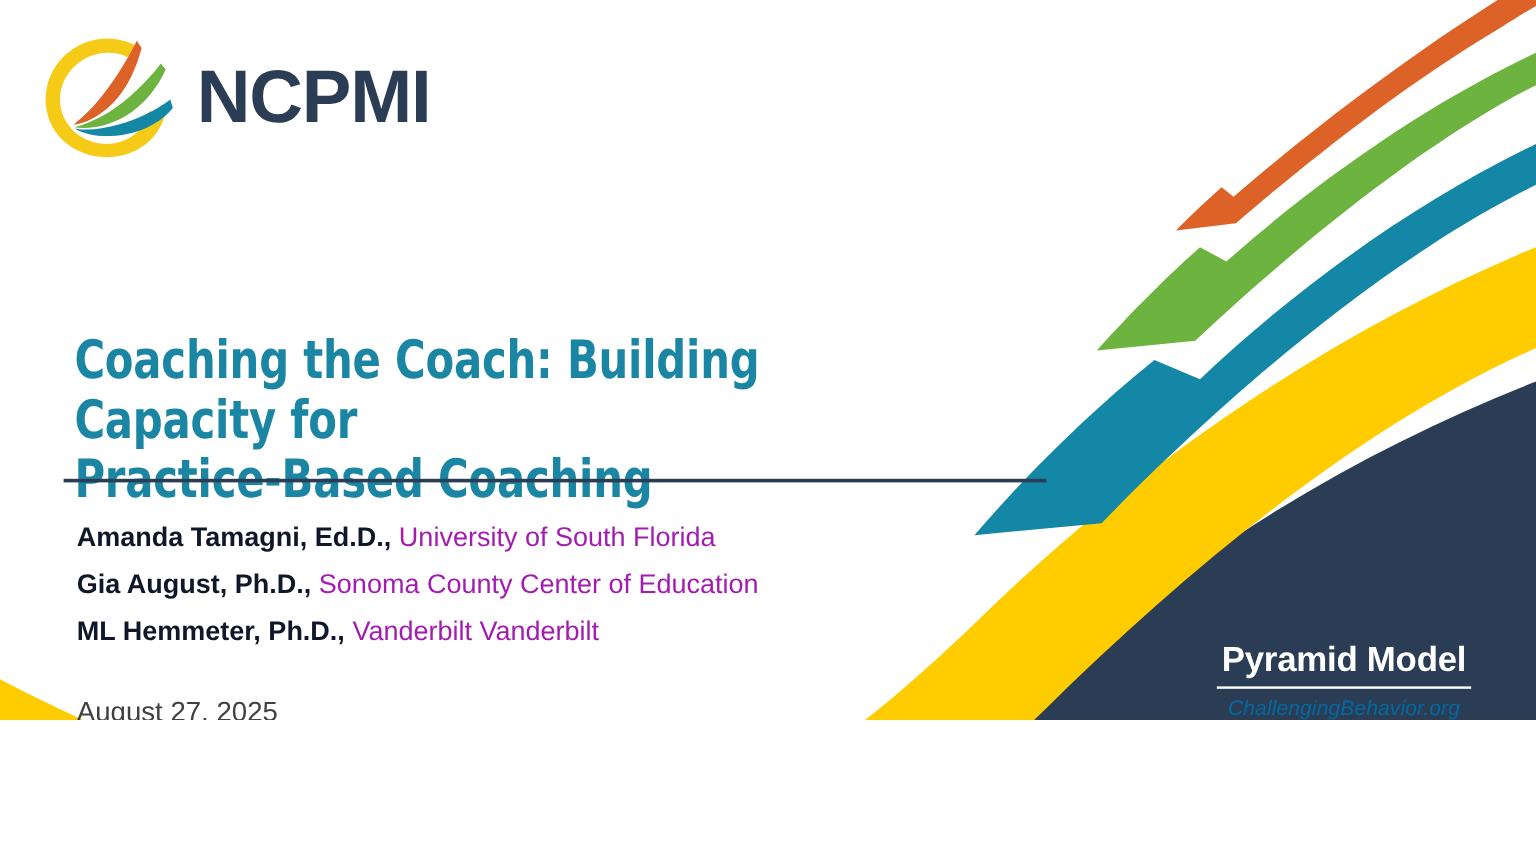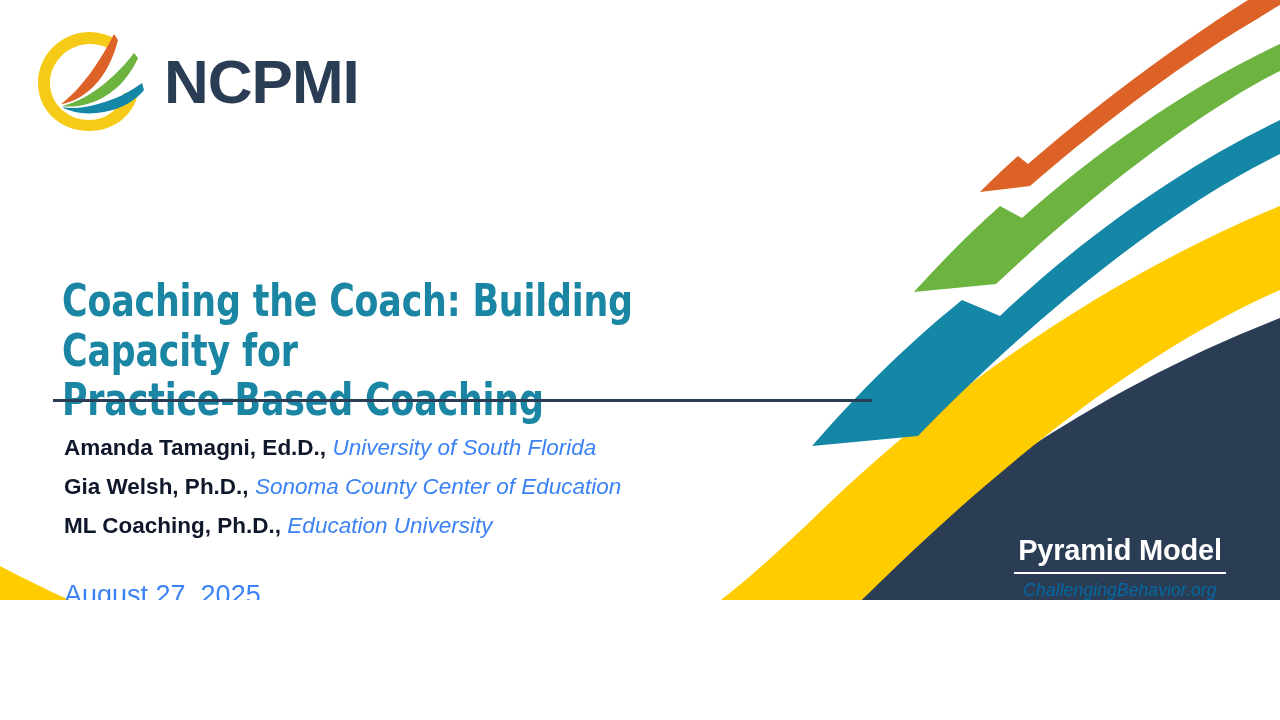--- a/index.html
+++ b/index.html
@@ -87,31 +87,30 @@
     font-size: 22.5px;
     line-height: 32px;
     white-space: nowrap;
     margin-bottom: 7px;
   }
   .author-name {
     font-weight: bold;
     color: #0f172a;
   }
   .author-affil {
-    font-style: italic;
-    color: #3b82f6;
+    color: #a21caf;
   }
 
   
   #date {
     position: absolute;
     left: 64px;
     top: 580px;
-    font-size: 27px;
-    color: #3b82f6;
+    font-size: 23px;
+    color: #404040;
   }
 
   
   #pmi-lockup {
     position: absolute;
     left: 1008px;
     top: 536px;
     width: 224px;
     text-align: center;
     color: #ffffff;
@@ -237,26 +236,26 @@
   </h1>
 
   <div id="divider"></div>
 
   <div id="authors">
     <div class="author-line">
       <span class="author-name">Amanda Tamagni, Ed.D.,</span>
       <span class="author-affil">University of South Florida</span>
     </div>
     <div class="author-line">
-      <span class="author-name">Gia Welsh, Ph.D.,</span>
+      <span class="author-name">Gia August, Ph.D.,</span>
       <span class="author-affil">Sonoma County Center of Education</span>
     </div>
     <div class="author-line">
-      <span class="author-name">ML Coaching, Ph.D.,</span>
-      <span class="author-affil">Education University</span>
+      <span class="author-name">ML Hemmeter, Ph.D.,</span>
+      <span class="author-affil">Vanderbilt Vanderbilt</span>
     </div>
   </div>
 
   <div id="date">August 27, 2025</div>
 
   <div id="pmi-lockup">
     <div id="pmi-line2">Pyramid Model</div>
     <div id="pmi-rule"></div>
     <div id="pmi-url">ChallengingBehavior.org</div>
   </div>

